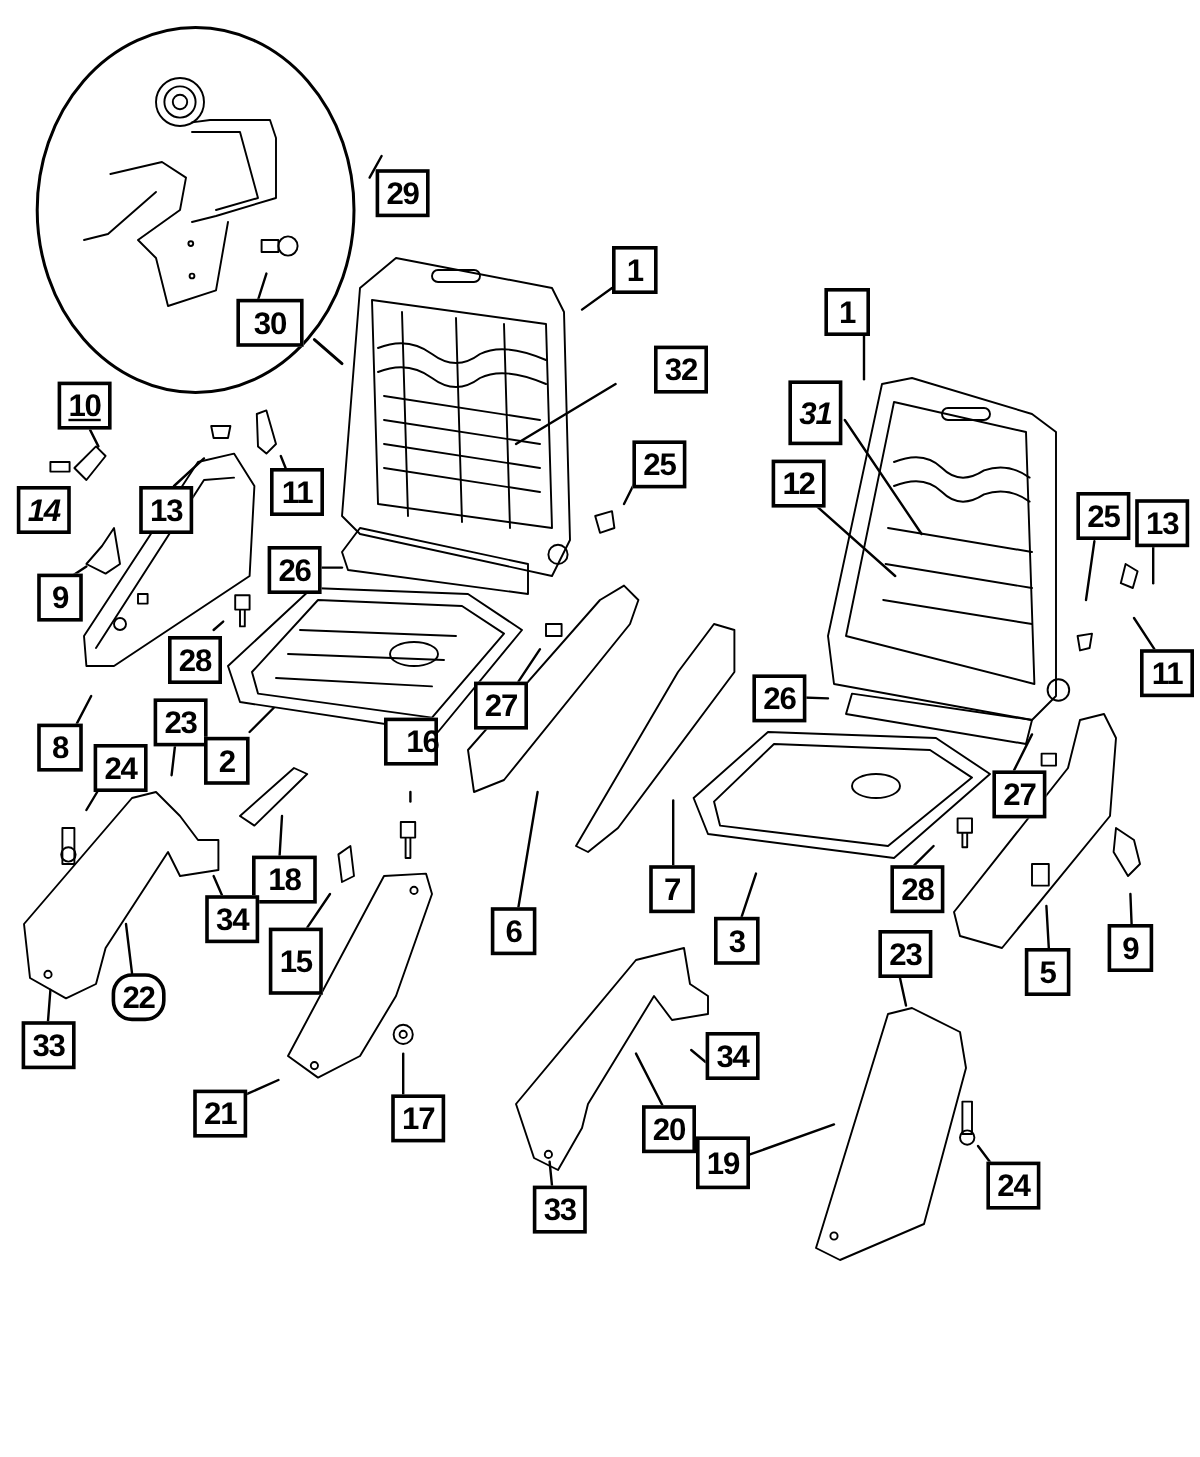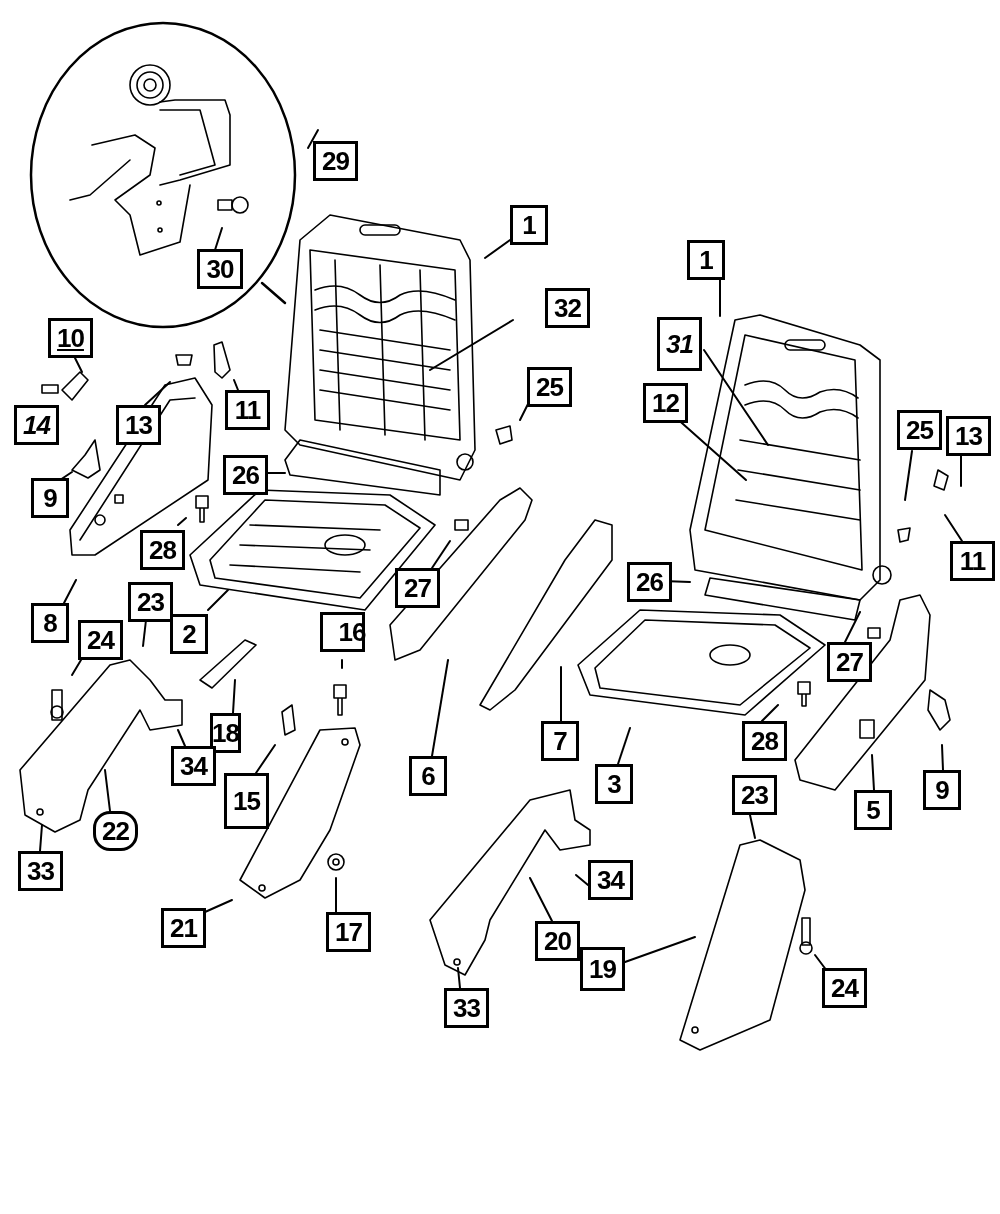--- a/index.html
+++ b/index.html
@@ -219,38 +219,38 @@
       <line x1="588" y1="885" x2="576" y2="875"></line>
       <line x1="552" y1="921" x2="530" y2="878"></line>
       <line x1="625" y1="962" x2="695" y2="937"></line>
       <line x1="460" y1="988" x2="458" y2="968"></line>
       <line x1="830" y1="975" x2="815" y2="955"></line>
     </g>
   </svg>
 
   <div id="callouts">
       <div class="callout" style="left: 313px; top: 97px; width: 45px; height: 40px; margin-top: 44px;">29</div>
-      <div class="callout" style="left: 197px; top: 249px; width: 46px; height: 40px;">30</div>
+      <div class="callout" style="left: 197px; top: 249px; width: 56px; height: 40px;">30</div>
       <div class="callout" style="left: 510px; top: 205px; width: 38px; height: 40px;">1</div>
       <div class="callout" style="left: 513px; top: 288px; width: 45px; height: 40px; margin-left: 32px;">32</div>
       <div class="callout" style="left: 48px; top: 318px; width: 45px; height: 40px; text-decoration: underline;">10</div>
       <div class="callout" style="left: 14px; top: 405px; width: 45px; height: 40px; font-style: italic;">14</div>
       <div class="callout" style="left: 116px; top: 405px; width: 45px; height: 40px;">13</div>
       <div class="callout" style="left: 225px; top: 390px; width: 45px; height: 40px;">11</div>
       <div class="callout" style="left: 31px; top: 478px; width: 38px; height: 40px;">9</div>
       <div class="callout" style="left: 223px; top: 455px; width: 45px; height: 40px;">26</div>
       <div class="callout" style="left: 140px; top: 530px; width: 45px; height: 40px;">28</div>
       <div class="callout" style="left: 31px; top: 603px; width: 38px; height: 40px;">8</div>
       <div class="callout" style="left: 128px; top: 582px; width: 45px; height: 40px;">23</div>
       <div class="callout" style="left: 170px; top: 614px; width: 38px; height: 40px;">2</div>
       <div class="callout" style="left: 78px; top: 620px; width: 45px; height: 40px;">24</div>
-      <div class="callout" style="left: 320px; top: 612px; width: 45px; height: 40px; padding-left: 19px;">16</div>
+      <div class="callout" style="left: 320px; top: 598px; width: 45px; height: 40px; padding-left: 19px;">16</div>
       <div class="callout" style="left: 395px; top: 568px; width: 45px; height: 40px;">27</div>
       <div class="callout" style="left: 527px; top: 367px; width: 45px; height: 40px;">25</div>
-      <div class="callout" style="left: 210px; top: 713px; width: 31px; height: 40px;">18</div>
+      <div class="callout" style="left: 210px; top: 713px; width: 54px; height: 40px;">18</div>
       <div class="callout" style="left: 171px; top: 746px; width: 45px; height: 40px;">34</div>
       <div class="callout" style="left: 224px; top: 773px; width: 45px; height: 56px;">15</div>
       <div class="callout" style="left: 409px; top: 756px; width: 38px; height: 40px;">6</div>
       <div class="callout" style="left: 93px; top: 811px; width: 45px; height: 40px; border-radius: 17px;">22</div>
       <div class="callout" style="left: 18px; top: 851px; width: 45px; height: 40px;">33</div>
       <div class="callout" style="left: 161px; top: 908px; width: 45px; height: 40px;">21</div>
       <div class="callout" style="left: 326px; top: 912px; width: 45px; height: 40px;">17</div>
       <div class="callout" style="left: 687px; top: 240px; width: 38px; height: 40px;">1</div>
       <div class="callout" style="left: 657px; top: 317px; width: 45px; height: 54px; font-style: italic;">31</div>
       <div class="callout" style="left: 643px; top: 383px; width: 45px; height: 40px;">12</div>

